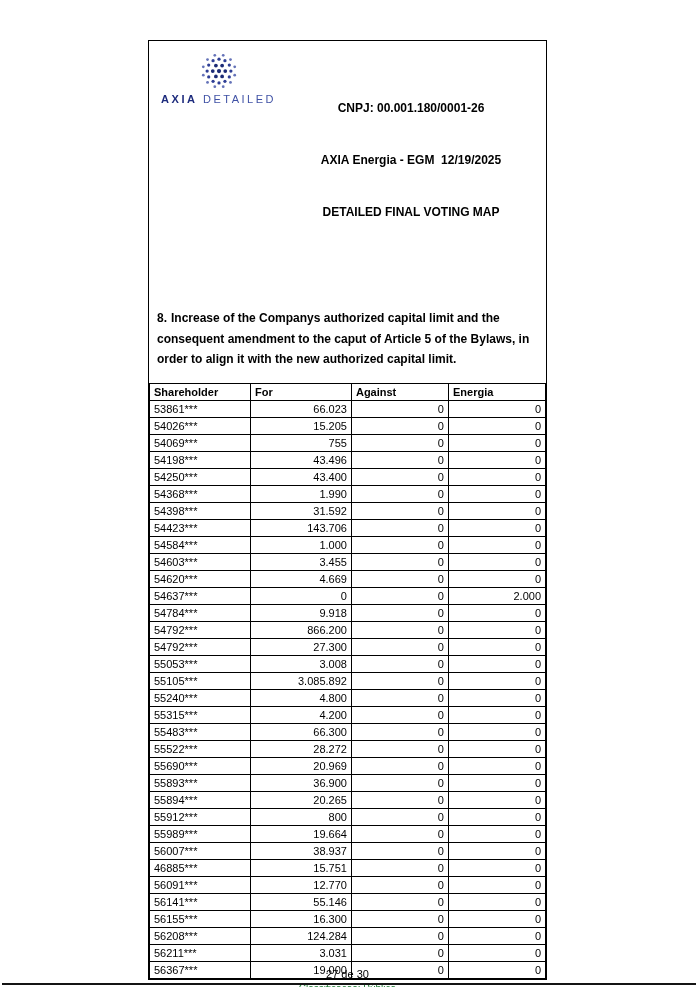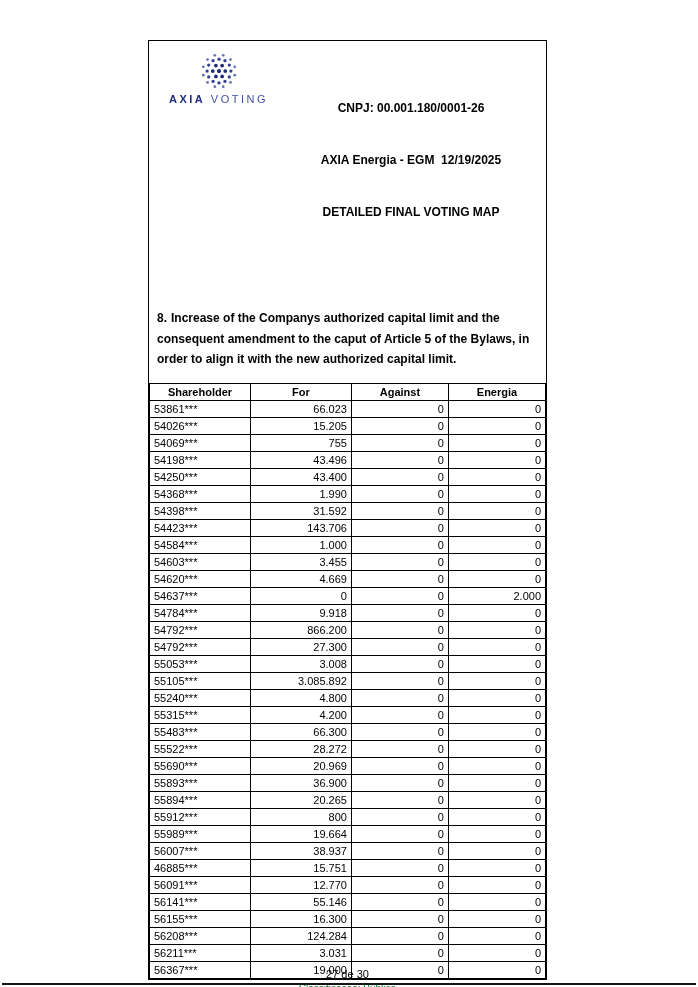--- a/index.html
+++ b/index.html
@@ -19,21 +19,21 @@
   .brand-a { color:#1d2b7d; font-weight:bold; }
   .brand-e { color:#3f51a5; }
   .header-text { flex:1; text-align:center; font-weight:bold; font-size:12px; line-height:1.45; padding-top:14px; white-space:pre-wrap; }
   .item { margin:52px 8px 14px 8px; text-align:left; font-weight:bold; font-size:12px; line-height:1.7; }
   .item .num { margin-right:4px; }
   table.voting { width:100%; border-collapse:collapse; table-layout:fixed; font-size:11px; }
   table.voting th, table.voting td {
     border:1px solid #000; padding:1.5px 4px; height:16px; line-height:13px;
     overflow:hidden; white-space:nowrap;
   }
-  table.voting th { font-weight:bold; text-align:center; }
+  table.voting th { font-weight:bold; text-align:left; }
   .col-sh { text-align:left; }
   .col-num { text-align:right; }
   .footer { position:absolute; left:148px; top:968px; width:399px; text-align:center; }
   .page-num { font-size:11px; color:#000; }
   .classification { font-size:10px; color:#1e7e34; margin-top:3px; }
   .bottom-rule { position:absolute; left:2px; right:2px; bottom:2px; height:2px; background:#141414; }
 </style>
 </head>
 <body>
 
@@ -75,21 +75,21 @@
           <g fill="#1b2a75">
             <circle cx="5" cy="0" r="1.5"></circle>
               <circle cx="2.5" cy="4.33" r="1.5"></circle>
             <circle cx="-2.5" cy="4.33" r="1.5"></circle>
               <circle cx="-5" cy="0" r="1.5"></circle>
             <circle cx="-2.5" cy="-4.33" r="1.5"></circle>
               <circle cx="2.5" cy="-4.33" r="1.5"></circle>
             <circle cx="0" cy="0" r="1.7"></circle>
           </g>
         </svg>
-        <div class="logo-text"><span class="brand-a">AXIA</span> <span class="brand-e">VOTING</span></div>
+        <div class="logo-text"><span class="brand-a">AXIA</span> <span class="brand-e">DETAILED</span></div>
       </div>
       <div class="header-text">
         <div>CNPJ: 00.001.180/0001-26</div>
         <div>AXIA Energia - EGM  12/19/2025</div>
         <div>DETAILED FINAL VOTING MAP</div>
       </div>
     </div>
 
     <p class="item"><span class="num">8.</span><span>Increase of the Companys authorized capital limit and the consequent amendment to the caput of Article 5 of the Bylaws, in order to align it with the new authorized capital limit.</span></p>
 

